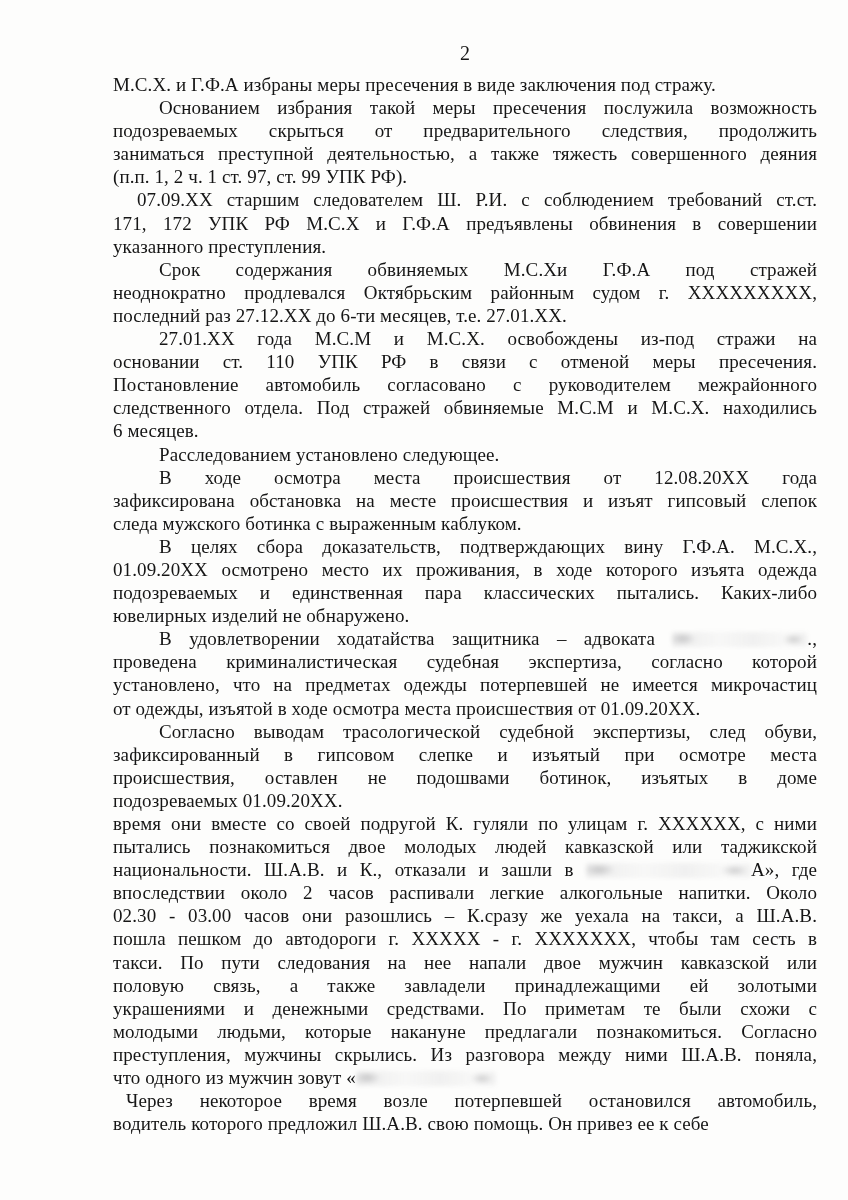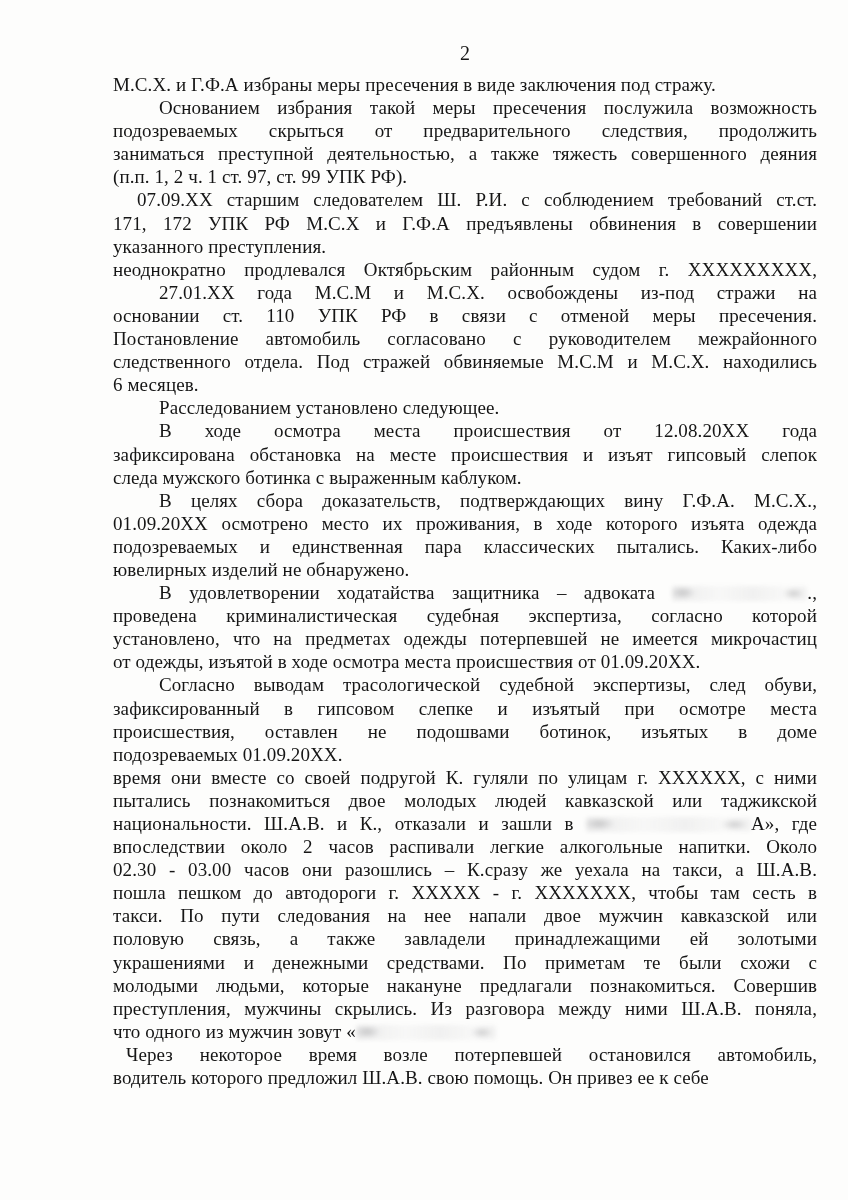--- a/index.html
+++ b/index.html
@@ -63,21 +63,23 @@
   <div class="page-number">2</div>
   <div class="doc-body">
       <div class="line end">М.С.Х. и Г.Ф.А избраны меры пресечения в виде заключения под стражу.</div>
       <div class="line ind-para">Основанием избрания такой меры пресечения послужила возможность</div>
       <div class="line">подозреваемых скрыться от предварительного следствия, продолжить</div>
       <div class="line">заниматься преступной деятельностью, а также тяжесть совершенного деяния</div>
       <div class="line end">(п.п. 1, 2 ч. 1 ст. 97, ст. 99 УПК РФ).</div>
       <div class="line ind-small">07.09.ХХ старшим следователем Ш. Р.И. с соблюдением требований ст.ст.</div>
       <div class="line">171, 172 УПК РФ М.С.Х и Г.Ф.А предъявлены обвинения в совершении</div>
       <div class="line end">указанного преступления.</div>
+      <div class="line ind-para">Срок содержания обвиняемых М.С.Хи Г.Ф.А под стражей</div>
       <div class="line">неоднократно продлевался Октябрьским районным судом г. ХХХХХХХХХ,</div>
+      <div class="line end">последний раз 27.12.ХХ  до 6-ти месяцев, т.е. 27.01.ХХ.</div>
       <div class="line ind-para">27.01.ХХ года М.С.М и М.С.Х. освобождены из-под стражи на</div>
       <div class="line">основании ст. 110 УПК РФ в связи с отменой меры пресечения.</div>
       <div class="line">Постановление автомобиль согласовано с руководителем межрайонного</div>
       <div class="line">следственного отдела. Под стражей обвиняемые М.С.М и М.С.Х. находились</div>
       <div class="line end">6 месяцев.</div>
       <div class="line ind-para end">Расследованием установлено следующее.</div>
       <div class="line ind-para">В ходе осмотра места происшествия от 12.08.20ХХ года</div>
       <div class="line">зафиксирована обстановка на месте происшествия и изъят гипсовый слепок</div>
       <div class="line end">следа мужского ботинка с выраженным каблуком.</div>
       <div class="line ind-para">В целях сбора доказательств, подтверждающих вину Г.Ф.А. М.С.Х.,</div>
@@ -94,19 +96,19 @@
       <div class="line end">подозреваемых 01.09.20ХХ.</div>
       <div class="line">время они вместе со своей подругой К. гуляли по улицам г. ХХХХХХ, с ними</div>
       <div class="line">пытались познакомиться двое молодых людей кавказской  или таджикской</div>
       <div class="line">национальности. Ш.А.В. и К., отказали и зашли в <span class="smudge" style="width: 165px;"></span>А», где</div>
       <div class="line">впоследствии около 2 часов распивали легкие алкогольные напитки. Около</div>
       <div class="line">02.30 - 03.00 часов они разошлись – К.сразу же уехала на такси, а Ш.А.В.</div>
       <div class="line">пошла пешком до автодороги г. ХХХХХ - г. ХХХХХХХ, чтобы там сесть в</div>
       <div class="line">такси. По пути следования на нее напали двое мужчин кавказской или</div>
       <div class="line">половую связь, а также завладели принадлежащими ей золотыми</div>
       <div class="line">украшениями и денежными средствами. По приметам те были схожи с</div>
-      <div class="line">молодыми людьми, которые накануне предлагали познакомиться. Совершив</div>
+      <div class="line">молодыми людьми, которые накануне предлагали познакомиться. Согласно</div>
       <div class="line">преступления, мужчины скрылись. Из разговора между ними Ш.А.В. поняла,</div>
       <div class="line end">что одного из мужчин зовут «<span class="smudge" style="width: 140px;"></span></div>
       <div class="line ind-tiny">Через некоторое время возле потерпевшей остановился автомобиль,</div>
       <div class="line end">водитель которого предложил Ш.А.В. свою помощь. Он привез ее к себе</div>
     </div>
 </div>
 
 </body></html>

